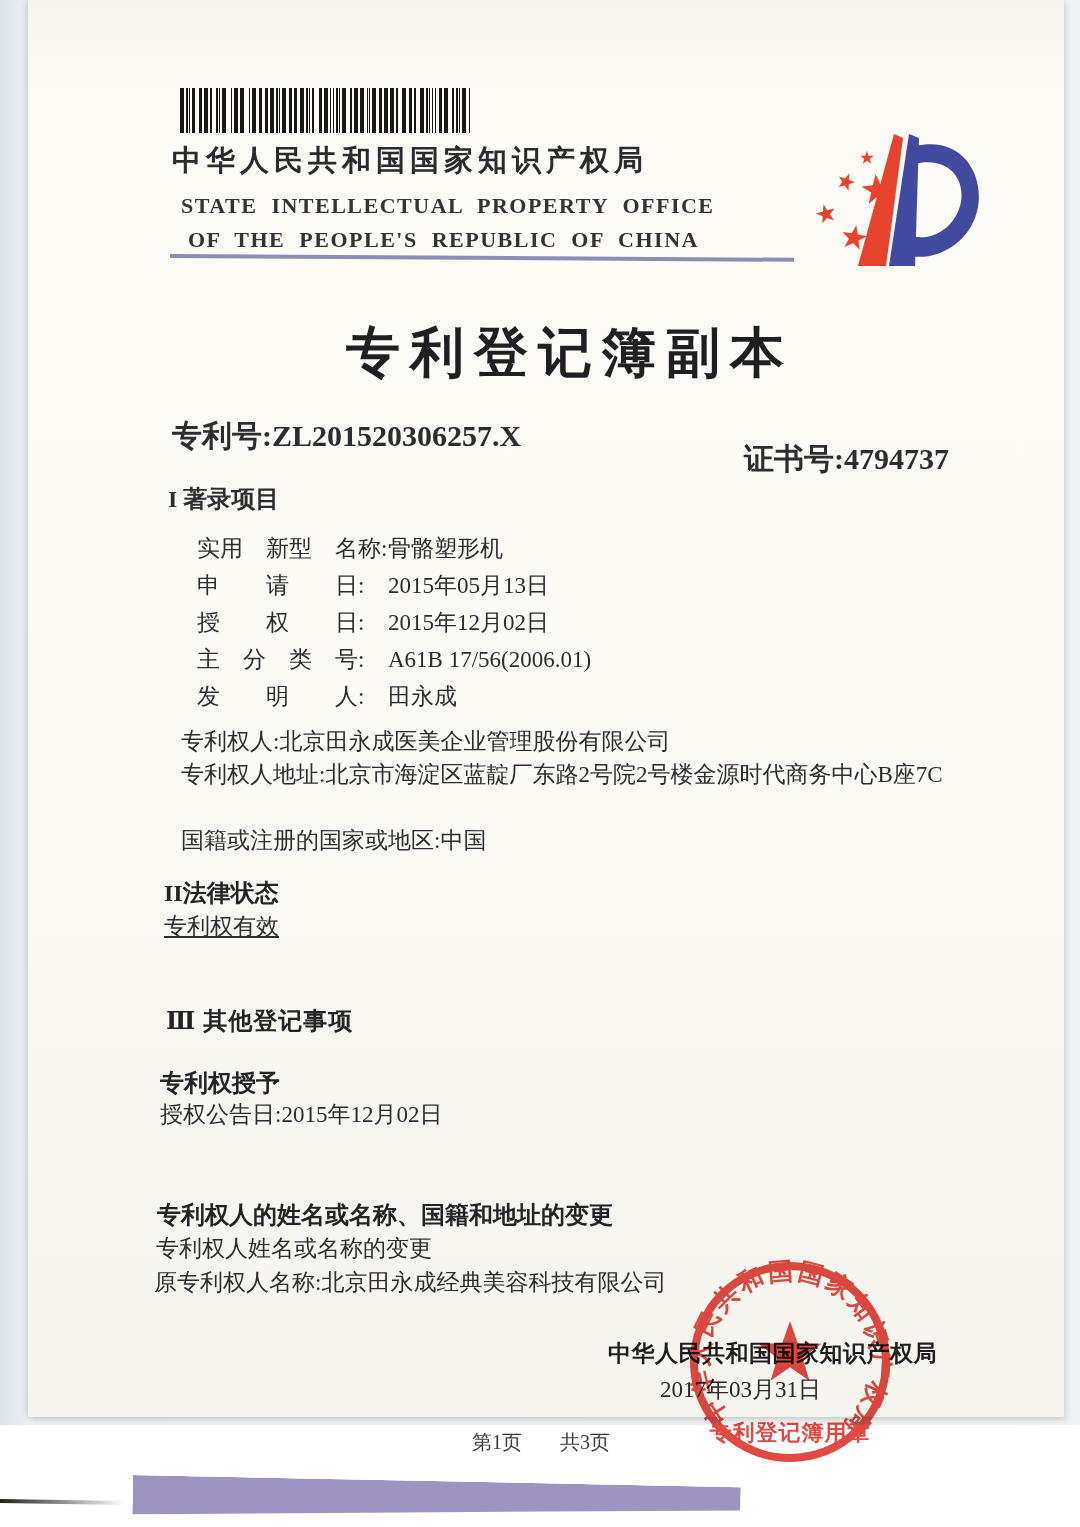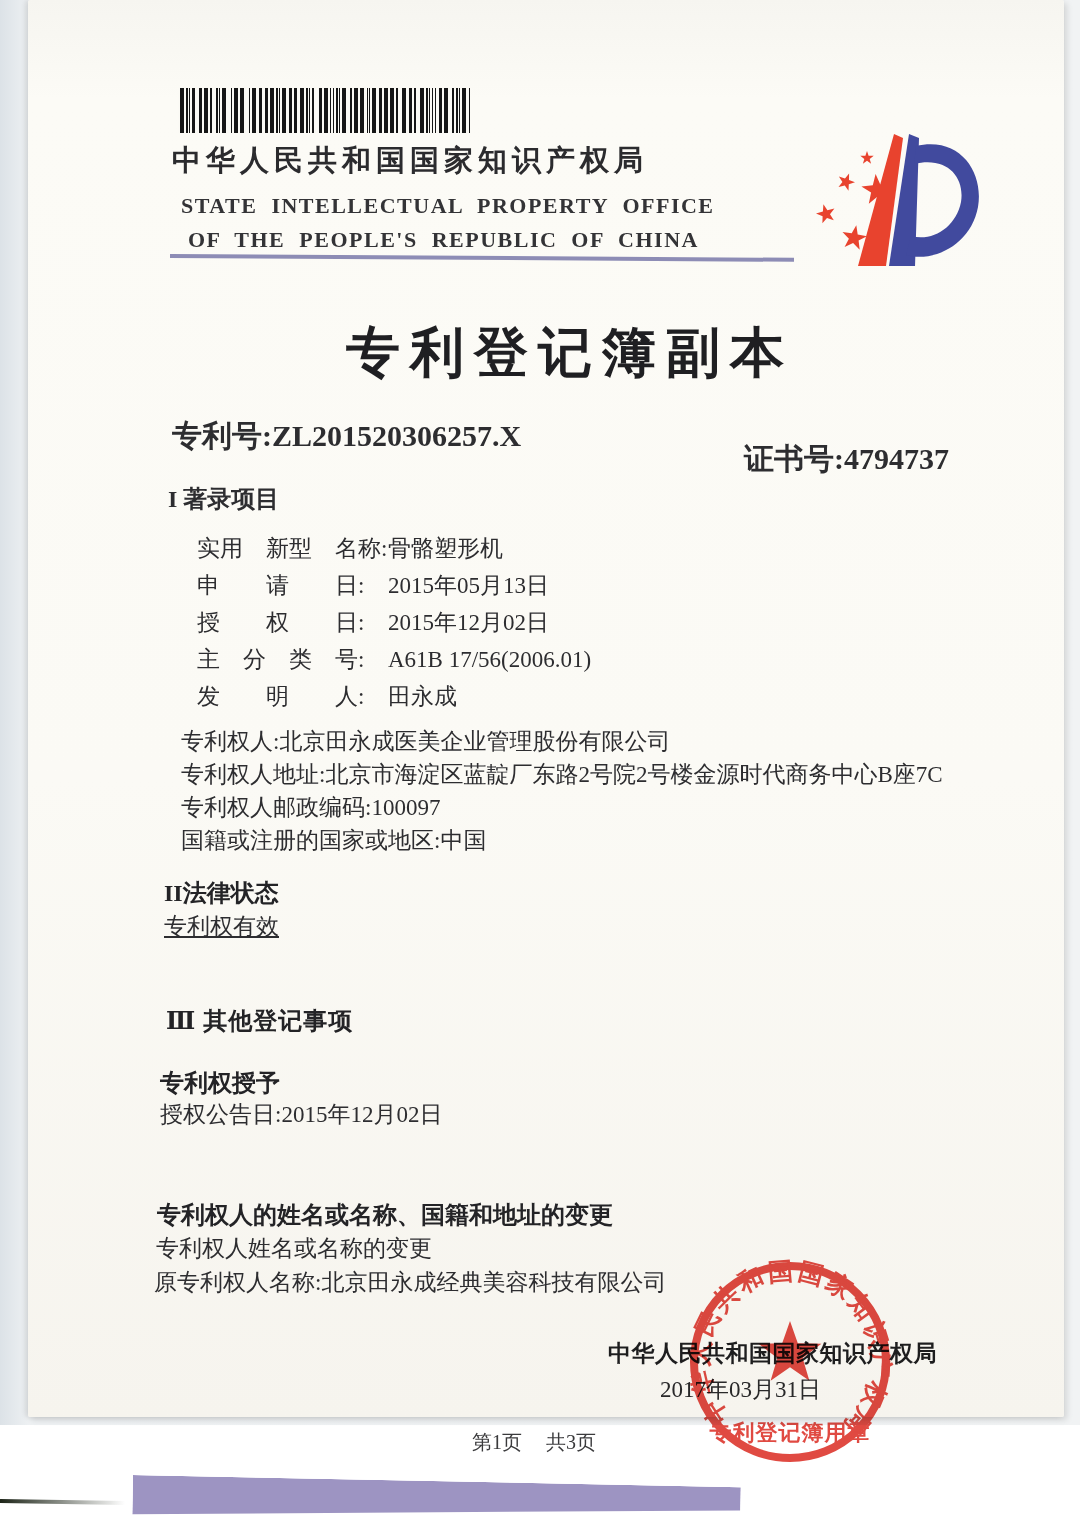--- a/index.html
+++ b/index.html
@@ -40,21 +40,21 @@
   #s3-heading{left:166px;top:1006px;font-size:24px;letter-spacing:1px;}
   #grant-heading{left:160px;top:1068px;font-size:24px;}
   #grant-line{left:160px;top:1101px;font-size:23px;}
   #change-heading{left:157px;top:1200px;font-size:24px;}
   #change-line1{left:156px;top:1235px;font-size:23px;}
   #change-line2{left:154px;top:1269px;font-size:23px;}
   #seal{left:678px;top:1250px;width:224px;height:224px;opacity:.9;}
   #sign-issuer{left:608px;top:1340px;font-size:23px;font-weight:bold;letter-spacing:.5px;color:#1e1e20;}
   #sign-date{left:660px;top:1376px;font-size:23px;color:#2a2a2c;}
   #page-footer{left:472px;top:1430px;font-size:20px;color:#3a3a3c;}
-  #footer-total{margin-left:24px;}
+  #footer-total{margin-left:38px;}
   #purple-band{left:133px;top:1475px;width:608px;height:40px;background:#9d94c2;
      transform:rotate(1.15deg);transform-origin:left top;
      clip-path:polygon(0 0,100% 0,100% 58%,0 98%);}
   #corner-line{left:0;top:1500px;width:125px;height:4px;
      background:linear-gradient(90deg,#1c2417,rgba(28,36,23,0));transform:rotate(1deg);}
 </style>
 </head>
 <body>
 
 <div id="stage">
@@ -92,21 +92,20 @@
   <div class="abs txt row-value" style="top:572px">2015年05月13日</div>
   <div class="abs txt row-label" style="top:609px">授　　权　　日:</div>
   <div class="abs txt row-value" style="top:609px">2015年12月02日</div>
   <div class="abs txt row-label" style="top:646px">主　分　类　号:</div>
   <div class="abs txt row-value" style="top:646px">A61B 17/56(2006.01)</div>
   <div class="abs txt row-label" style="top:683px">发　　明　　人:</div>
   <div class="abs txt row-value" style="top:683px">田永成</div>
 
   <div class="abs txt holder" style="top:728px">专利权人:北京田永成医美企业管理股份有限公司</div>
   <div class="abs txt holder" style="top:761px">专利权人地址:北京市海淀区蓝靛厂东路2号院2号楼金源时代商务中心B座7C</div>
-  <div class="abs txt holder" style="top:794px">专利权人邮政编码:100097</div>
   <div class="abs txt holder" style="top:827px">国籍或注册的国家或地区:中国</div>
 
   <div id="s2-heading" class="abs txt bold">II法律状态</div>
   <div id="s2-status" class="abs txt">专利权有效</div>
 
   <div id="s3-heading" class="abs txt bold">Ⅲ 其他登记事项</div>
   <div id="grant-heading" class="abs txt bold">专利权授予</div>
   <div id="grant-line" class="abs txt">授权公告日:2015年12月02日</div>
   <div id="change-heading" class="abs txt bold">专利权人的姓名或名称、国籍和地址的变更</div>
   <div id="change-line1" class="abs txt">专利权人姓名或名称的变更</div>

